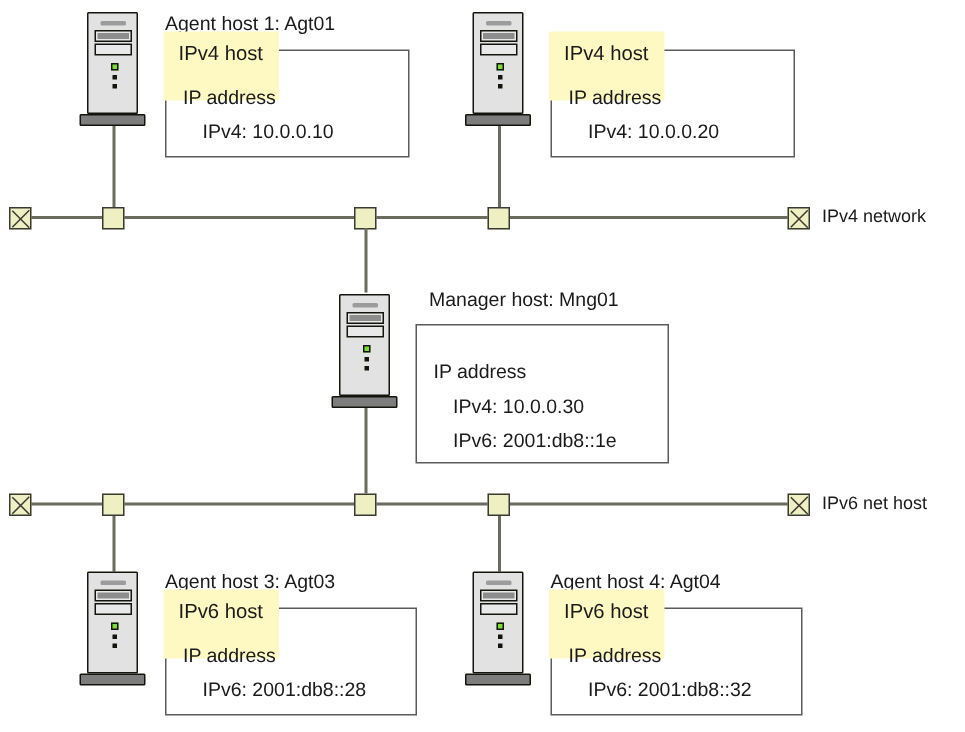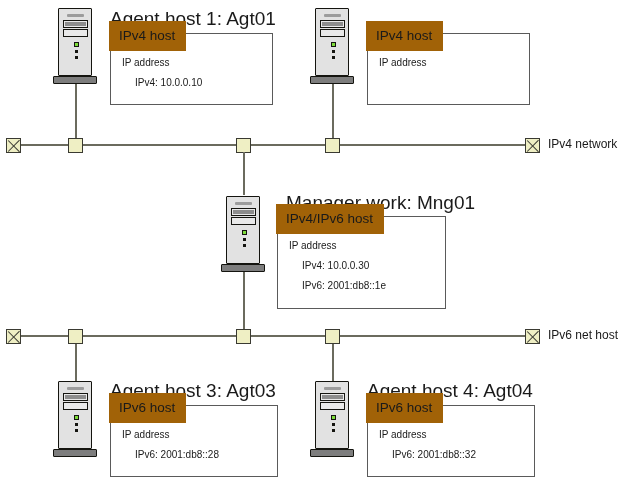--- a/index.html
+++ b/index.html
@@ -151,53 +151,53 @@
     height: 8px;
     background: #7d7d7d;
     border: 1.3px solid #14140f;
     box-sizing: border-box;
     border-radius: 1px;
   }
 
   
   .host-title {
     position: absolute;
-    font-size: 19px;
+    font-size: 13px;
     color: #1a1a1a;
     white-space: nowrap;
     line-height: 1;
   }
 
   
   .callout {
     position: absolute;
     border: 1.4px solid #5a5a5a;
     background: transparent;
     box-sizing: border-box;
   }
   .callout .tag {
     position: absolute;
     left: -2px;
     top: -13px;
-    background: #a16207;
+    background: #fef9c3;
     color: #1a1a1a;
     font-size: 13.5px;
     line-height: 1;
-    padding: 8px 11px 8px 10px;
+    padding: 8px 11px 24px 10px;
     white-space: nowrap;
     box-sizing: border-box;
   }
   .callout .body {
     position: absolute;
     left: 11px;
     top: 24px;
     right: 4px;
   }
   .callout .line {
-    font-size: 10px;
+    font-size: 13px;
     color: #1a1a1a;
     line-height: 1;
     margin-bottom: 10px;
     white-space: nowrap;
   }
   .callout .line.indent {
     padding-left: 13px;
   }
   .callout .line:last-child { margin-bottom: 0; }
 </style>
@@ -264,39 +264,39 @@
       <div class="led"></div>
       <div class="dot dot1"></div>
       <div class="dot dot2"></div>
     </div>
     <div class="base"></div>
   </div>
   <div class="callout" style="left:367px; top:33px; width:163px; height:72px;">
     <div class="tag">IPv4 host</div>
     <div class="body">
       <div class="line">IP address</div>
+      <div class="line indent">IPv4: 10.0.0.20</div>
     </div>
   </div>
 
   <div class="server" style="left:226px; top:196px;">
     <div class="tower">
       <div class="vent"></div>
       <div class="bay-dark">
           <i></i>
         </div>
       <div class="bay-light"></div>
       <div class="led"></div>
       <div class="dot dot1"></div>
       <div class="dot dot2"></div>
     </div>
     <div class="base"></div>
   </div>
-  <div class="host-title" style="left:286px; top:193px;">Manager work: Mng01</div>
+  <div class="host-title" style="left:286px; top:193px;">Manager host: Mng01</div>
   <div class="callout" style="left:277px; top:216px; width:169px; height:93px;">
-    <div class="tag">IPv4/IPv6 host</div>
     <div class="body">
       <div class="line">IP address</div>
       <div class="line indent">IPv4: 10.0.0.30</div>
       <div class="line indent">IPv6: 2001:db8::1e</div>
     </div>
   </div>
 
   <div class="server" style="left:58px; top:381px;">
     <div class="tower">
       <div class="vent"></div>

